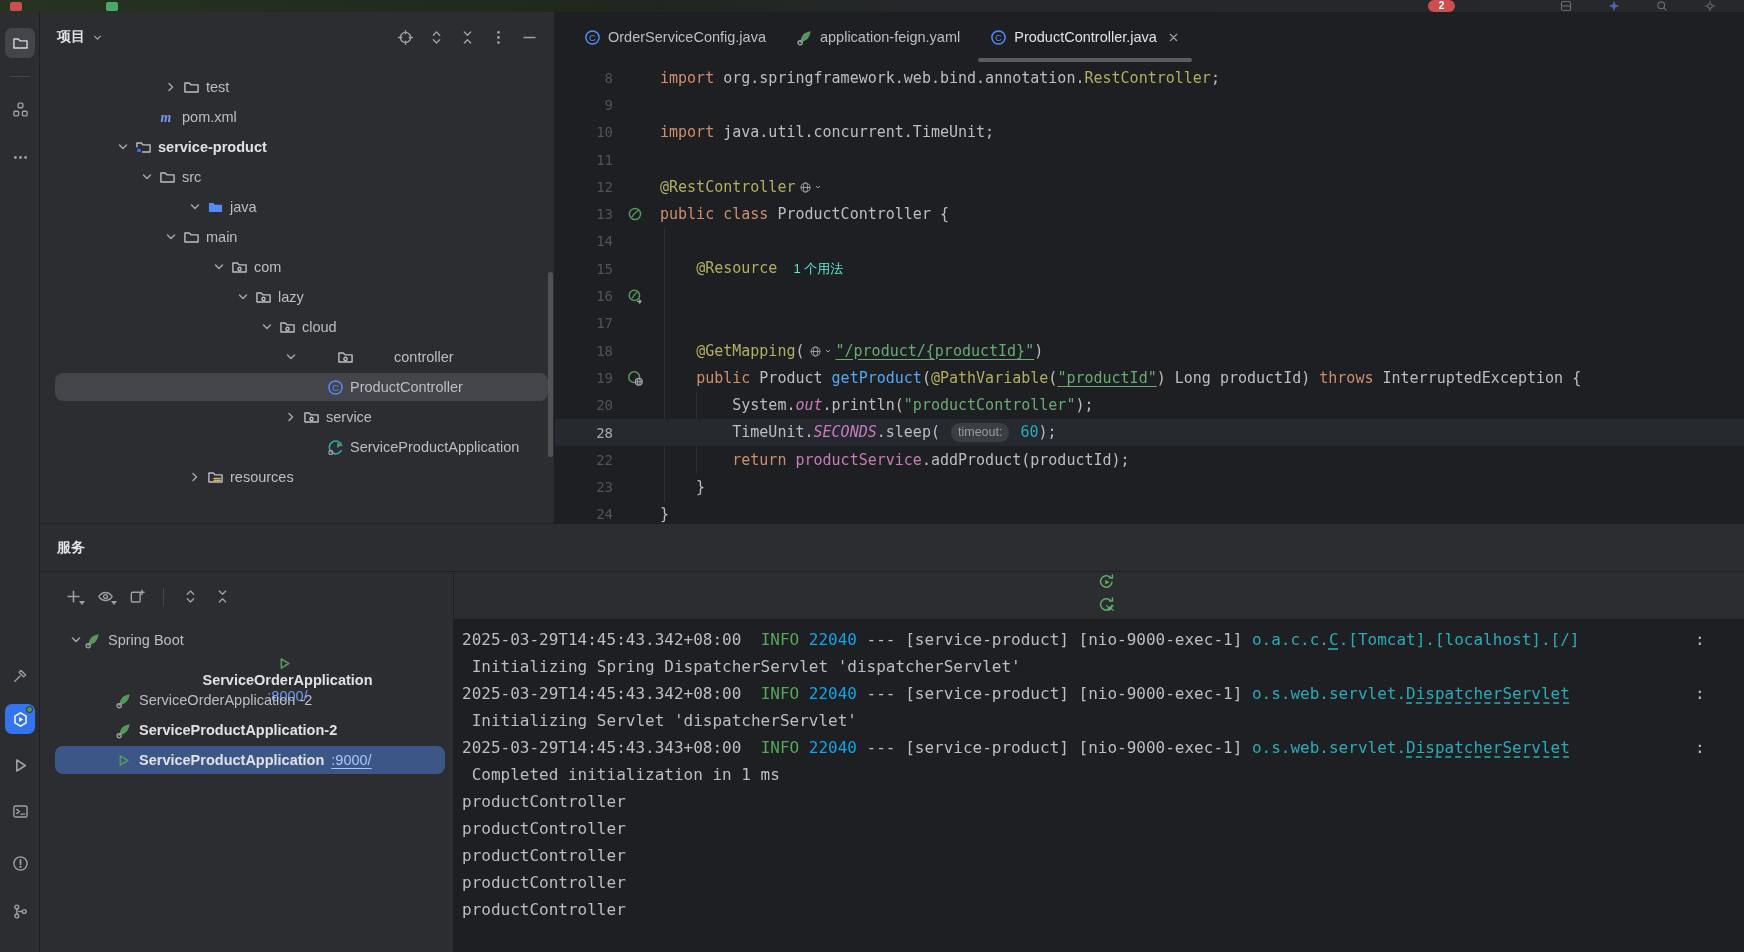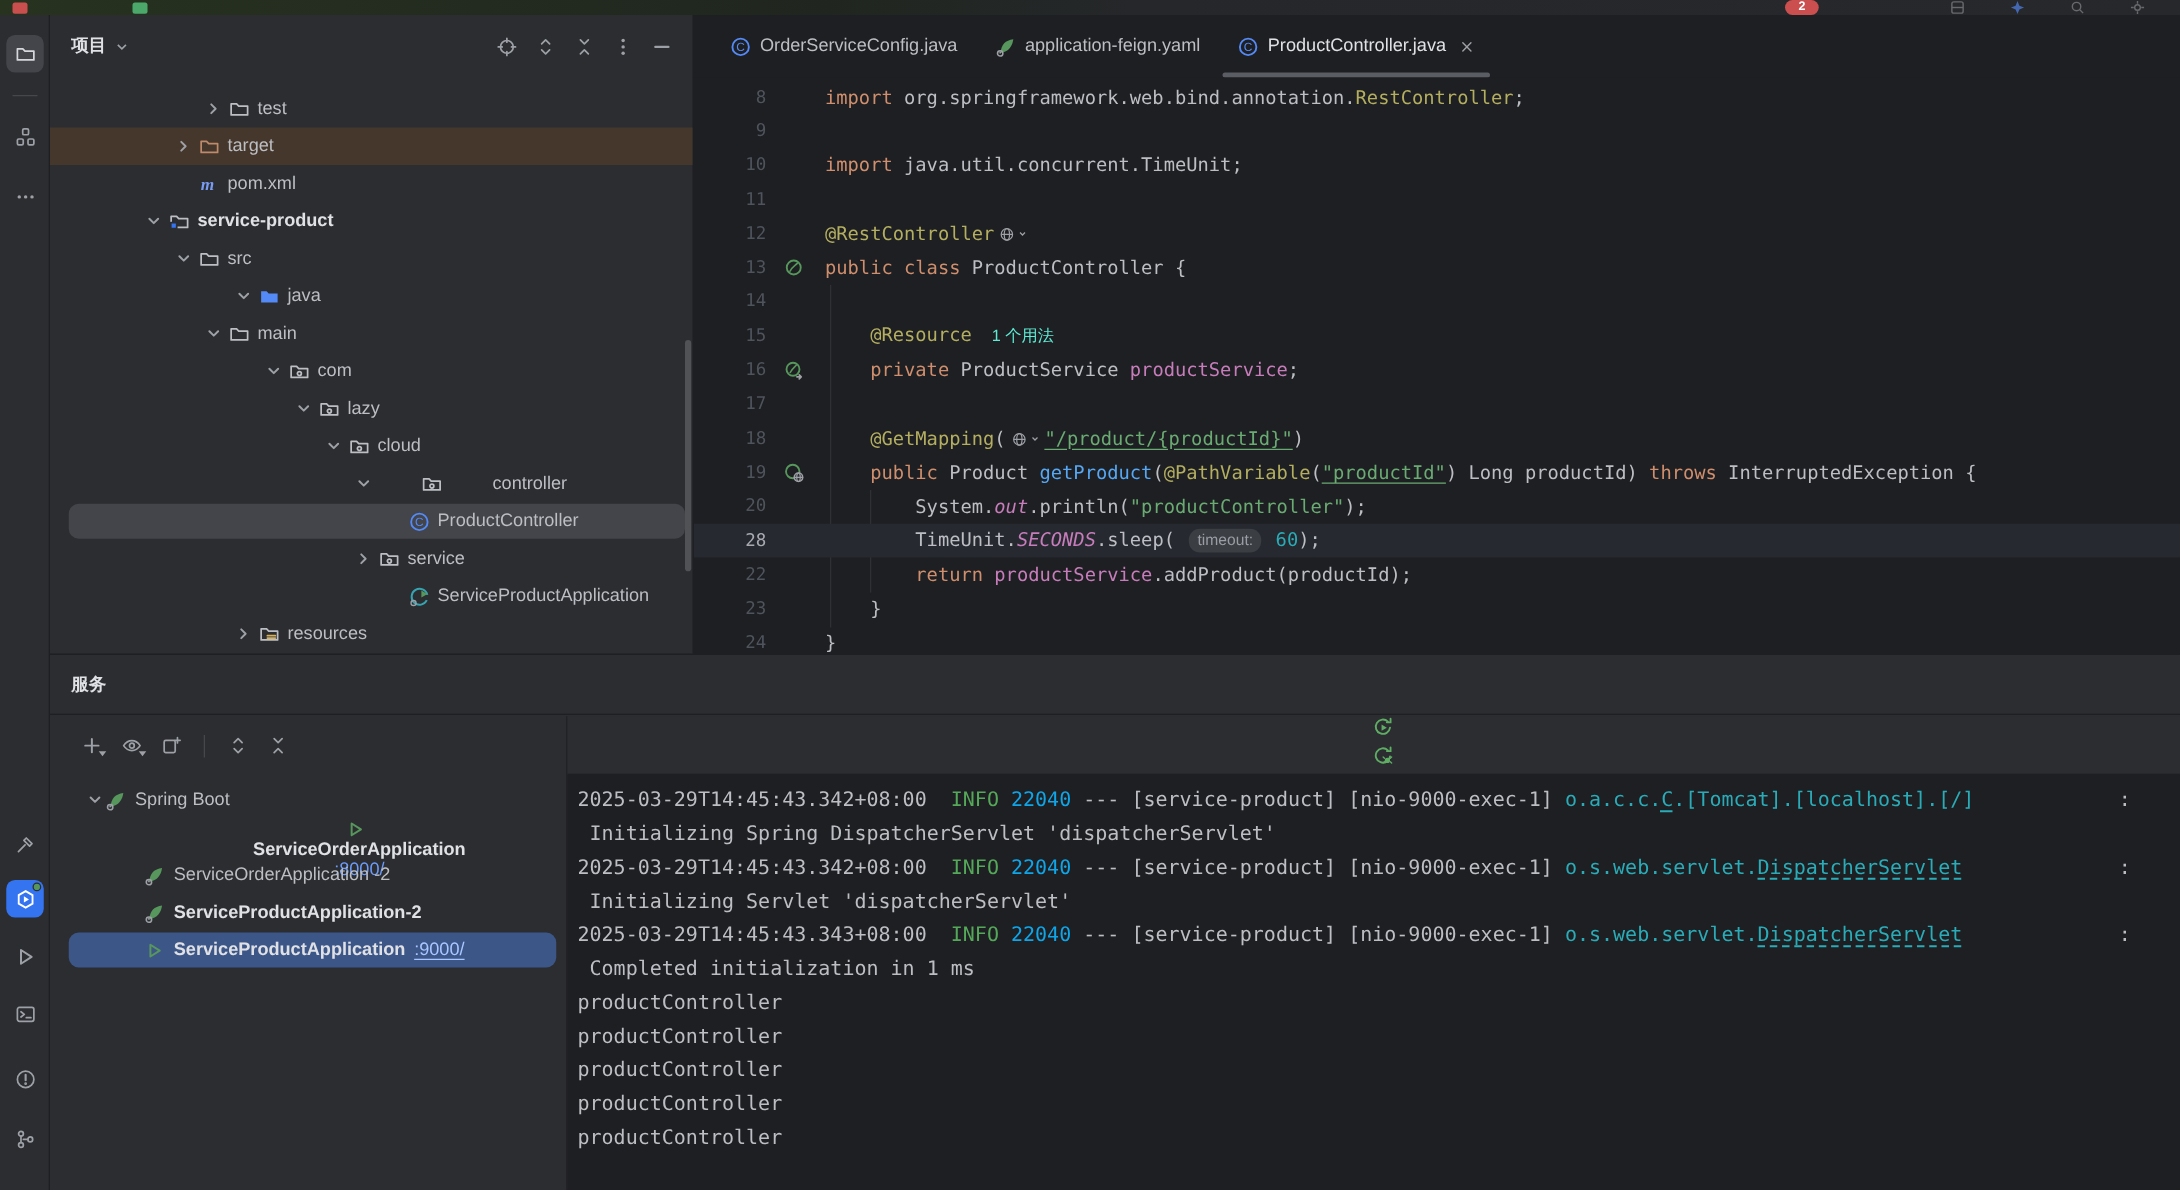--- a/index.html
+++ b/index.html
@@ -280,33 +280,20 @@
             <path d="M6 4.5L9.5 8 6 11.5" stroke-width="1.6"></path>
           </svg>
         </span>
         <span class="icon">
           <svg viewBox="0 0 16 16" fill="none" stroke="currentColor" stroke-width="1.3" stroke-linecap="round" stroke-linejoin="round">
             <path d="M1.8 3.8h4.1l1.6 1.7h6.7v6.7H1.8z"></path>
           </svg>
         </span>
         <span class="lbl">test</span>
       </div>
-      <div class="prow excl" style="padding-left: 99px;">
-        <span class="chev">
-          <svg viewBox="0 0 16 16" fill="none" stroke="currentColor" stroke-width="1.3" stroke-linecap="round" stroke-linejoin="round">
-            <path d="M6 4.5L9.5 8 6 11.5" stroke-width="1.6"></path>
-          </svg>
-        </span>
-        <span class="icon">
-          <svg viewBox="0 0 16 16" fill="none" stroke="currentColor" stroke-width="1.3" stroke-linecap="round" stroke-linejoin="round">
-            <path d="M1.8 3.8h4.1l1.6 1.7h6.7v6.7H1.8z" stroke="#BD8A6B"></path>
-          </svg>
-        </span>
-        <span class="lbl">target</span>
-      </div>
       <div class="prow" style="padding-left: 99px;">
         <span class="chev"></span>
         <span class="icon">
           <svg viewBox="0 0 16 16">
             <text x="1.5" y="12.5" font-size="13" font-style="italic" font-weight="bold" fill="#7A9BF2" font-family="Liberation Serif,serif">m</text>
           </svg>
         </span>
         <span class="lbl">pom.xml</span>
       </div>
       <div class="prow" style="padding-left: 75px;">
@@ -568,21 +555,20 @@
         <span class="ln">16</span>
         <span class="gi">
           <span class="icon">
             <svg viewBox="0 0 16 16" fill="none" stroke="currentColor" stroke-width="1.3" stroke-linecap="round" stroke-linejoin="round">
               <circle cx="7.4" cy="7.4" r="5.2" stroke="#57965C" stroke-width="1.5"></circle>
               <path d="M10 4.2C8.5 6 7 6.5 5.2 10" stroke="#57965C"></path>
               <path d="M10.5 13.5h3.5m0 0l-1.6-1.6m1.6 1.6l-1.6 1.6" stroke="#9DA0A6"></path>
             </svg>
           </span>
         </span>
-        <span class="ct"><span class="s-pl">    </span><span class="s-kw">private</span><span class="s-pl"> ProductService </span><span class="s-fld">productService</span><span class="s-pl">;</span></span>
       </div>
       <div class="cl">
         <span class="ln">17</span>
         <span class="gi"></span>
         <span class="ct"></span>
       </div>
       <div class="cl">
         <span class="ln">18</span>
         <span class="gi"></span>
         <span class="ct"><span class="s-pl">    </span><span class="s-ann">@GetMapping</span><span class="s-pl">(</span><span class="s-globe"><svg width="13" height="13" viewBox="0 0 16 16" fill="none" stroke="currentColor" stroke-width="1.2">

